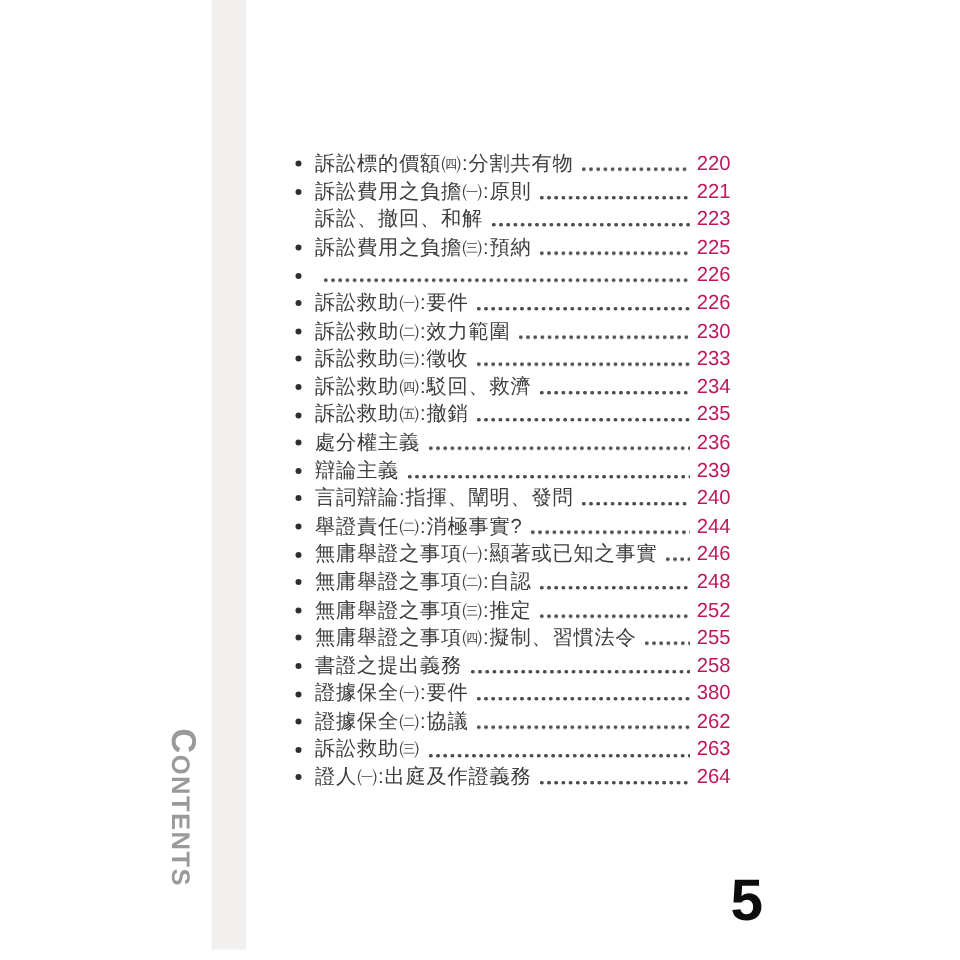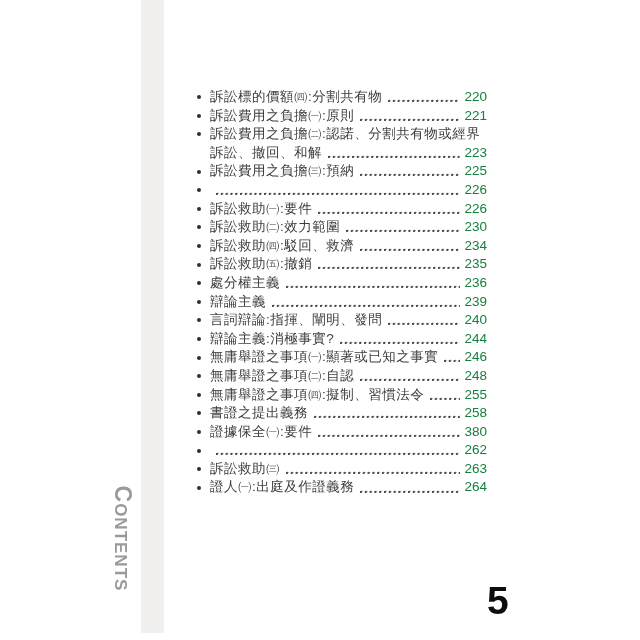--- a/index.html
+++ b/index.html
@@ -43,21 +43,21 @@
     text-align: center;
     white-space: nowrap;
   }
   .contents-label::first-letter {
     font-size: 23px;
   }
   
   .toc-list {
     position: absolute;
     left: 193px;
-    top: 88px;
+    top: 100px;
     width: 294px;
   }
   .toc-row {
     display: flex;
     align-items: baseline;
     height: 18.6px;
     font-size: 13.5px;
     line-height: 18.6px;
     color: #3d3d3d;
     white-space: nowrap;
@@ -85,21 +85,21 @@
     margin: 0 4px 3.5px 6px;
     background-image: radial-gradient(circle at 1.2px 1.8px, #4d4d4d 1.05px, rgba(0,0,0,0) 1.4px);
     background-size: 4.8px 4px;
     background-repeat: repeat-x;
     background-position: left bottom;
     min-width: 10px;
   }
   .toc-page {
     flex: none;
     font-size: 13.5px;
-    color: #15803d;
+    color: #be185d;
   }
   
   .folio {
     position: absolute;
     left: 487px;
     top: 581px;
     font-size: 39px;
     line-height: 39px;
     font-weight: bold;
     color: #0d0d0d;
@@ -120,24 +120,20 @@
         <span class="toc-title">訴訟標的價額㈣:分割共有物</span>
         <span class="dots"></span>
         <span class="toc-page">220</span>
       </div>
       <div class="toc-row">
         <span class="bullet"></span>
         <span class="toc-title">訴訟費用之負擔㈠:原則</span>
         <span class="dots"></span>
         <span class="toc-page">221</span>
       </div>
-      <div class="toc-row">
-        <span class="bullet"></span>
-        <span class="toc-title">訴訟費用之負擔㈡:認諾、分割共有物或經界</span>
-      </div>
       <div class="toc-row continuation">
         <span class="toc-title">訴訟、撤回、和解</span>
         <span class="dots"></span>
         <span class="toc-page">223</span>
       </div>
       <div class="toc-row">
         <span class="bullet"></span>
         <span class="toc-title">訴訟費用之負擔㈢:預納</span>
         <span class="dots"></span>
         <span class="toc-page">225</span>
@@ -154,20 +150,26 @@
         <span class="toc-page">226</span>
       </div>
       <div class="toc-row">
         <span class="bullet"></span>
         <span class="toc-title">訴訟救助㈡:效力範圍</span>
         <span class="dots"></span>
         <span class="toc-page">230</span>
       </div>
       <div class="toc-row">
         <span class="bullet"></span>
+        <span class="toc-title">訴訟救助㈢:徵收</span>
+        <span class="dots"></span>
+        <span class="toc-page">233</span>
+      </div>
+      <div class="toc-row">
+        <span class="bullet"></span>
         <span class="toc-title">訴訟救助㈣:駁回、救濟</span>
         <span class="dots"></span>
         <span class="toc-page">234</span>
       </div>
       <div class="toc-row">
         <span class="bullet"></span>
         <span class="toc-title">訴訟救助㈤:撤銷</span>
         <span class="dots"></span>
         <span class="toc-page">235</span>
       </div>
@@ -184,56 +186,63 @@
         <span class="toc-page">239</span>
       </div>
       <div class="toc-row">
         <span class="bullet"></span>
         <span class="toc-title">言詞辯論:指揮、闡明、發問</span>
         <span class="dots"></span>
         <span class="toc-page">240</span>
       </div>
       <div class="toc-row">
         <span class="bullet"></span>
-        <span class="toc-title">辯論主義:消極事實?</span>
+        <span class="toc-title">舉證責任㈡:消極事實?</span>
         <span class="dots"></span>
         <span class="toc-page">244</span>
       </div>
       <div class="toc-row">
         <span class="bullet"></span>
         <span class="toc-title">無庸舉證之事項㈠:顯著或已知之事實</span>
         <span class="dots"></span>
         <span class="toc-page">246</span>
       </div>
       <div class="toc-row">
         <span class="bullet"></span>
         <span class="toc-title">無庸舉證之事項㈡:自認</span>
         <span class="dots"></span>
         <span class="toc-page">248</span>
       </div>
       <div class="toc-row">
         <span class="bullet"></span>
+        <span class="toc-title">無庸舉證之事項㈢:推定</span>
+        <span class="dots"></span>
+        <span class="toc-page">252</span>
+      </div>
+      <div class="toc-row">
+        <span class="bullet"></span>
         <span class="toc-title">無庸舉證之事項㈣:擬制、習慣法令</span>
         <span class="dots"></span>
         <span class="toc-page">255</span>
       </div>
       <div class="toc-row">
         <span class="bullet"></span>
         <span class="toc-title">書證之提出義務</span>
         <span class="dots"></span>
         <span class="toc-page">258</span>
       </div>
       <div class="toc-row">
         <span class="bullet"></span>
         <span class="toc-title">證據保全㈠:要件</span>
         <span class="dots"></span>
         <span class="toc-page">380</span>
       </div>
       <div class="toc-row">
         <span class="bullet"></span>
+        <span class="toc-title">證據保全㈡:協議</span>
         <span class="dots"></span>
         <span class="toc-page">262</span>
       </div>
       <div class="toc-row">
         <span class="bullet"></span>
         <span class="toc-title">訴訟救助㈢</span>
         <span class="dots"></span>
         <span class="toc-page">263</span>
       </div>
       <div class="toc-row">

